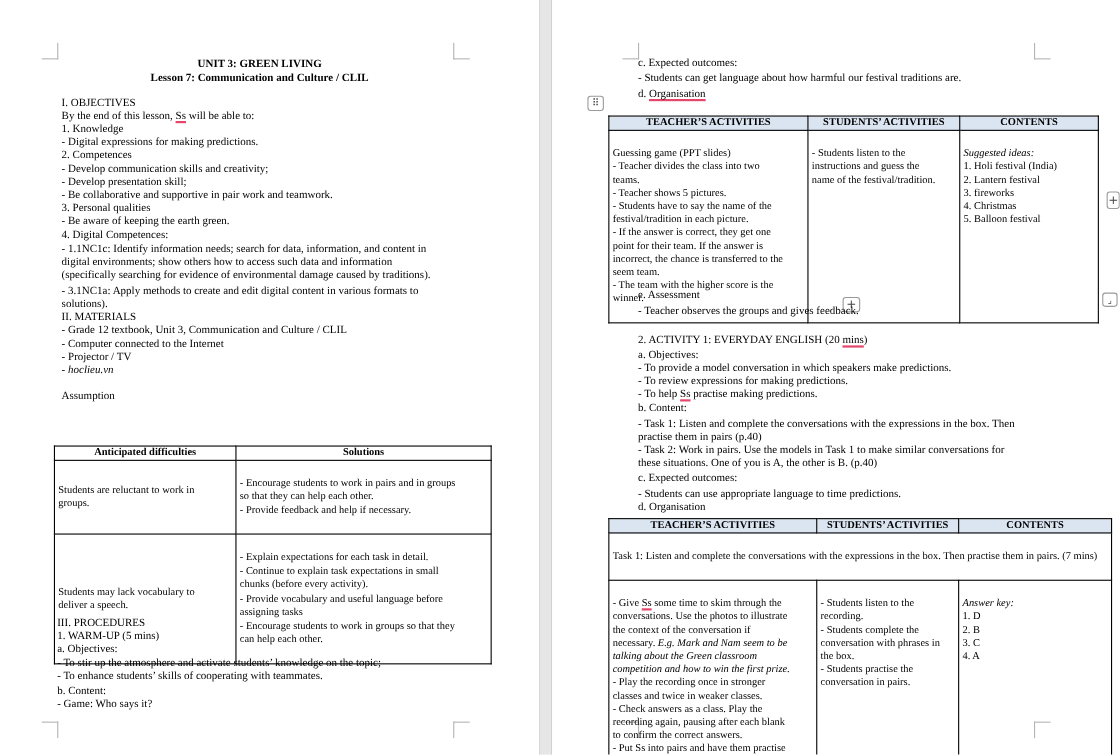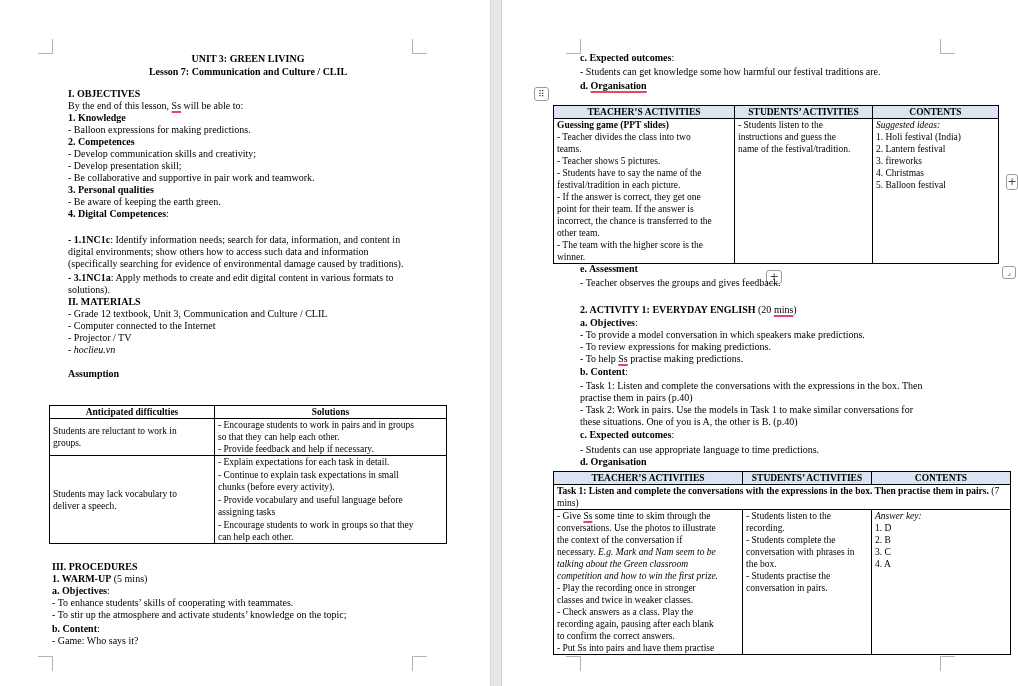--- a/index.html
+++ b/index.html
@@ -15,63 +15,63 @@
   .gap { position: absolute; left: 490px; top: 0; width: 12px; height: 686px;
          background: #e6e6e6; border-left: 1px solid #d8d8d8; border-right: 1px solid #d0d0d0; box-sizing: border-box; }
   .corner { position: absolute; width: 14px; height: 14px; }
   .c-tl { border-right: 1px solid #b4b4b4; border-bottom: 1px solid #b4b4b4; }
   .c-tr { border-left: 1px solid #b4b4b4; border-bottom: 1px solid #b4b4b4; }
   .c-bl { border-right: 1px solid #b4b4b4; border-top: 1px solid #b4b4b4; }
   .c-br { border-left: 1px solid #b4b4b4; border-top: 1px solid #b4b4b4; }
 
   .body-text { position: absolute; font-size: 10px; line-height: 12px; }
   .ln { white-space: nowrap; height: 12px; }
-  .b { font-weight: bold; }
+  .b { font-weight: normal; }
   .i { font-style: italic; }
   .squig { text-decoration: underline; text-decoration-color: #e5476b; text-decoration-thickness: 2px; text-underline-offset: 2px; }
   .title-ln { font-weight: bold; text-align: center; font-size: 10px; line-height: 13px; height: 13px; }
 
   table { border-collapse: collapse; font-size: 9.5px; line-height: 12px; }
-  td, th { border: 1px solid #000; vertical-align: top; padding: 0 3px; }
+  td, th { border: 1px solid #000; vertical-align: top; padding: 15px 3px; }
   th { font-weight: bold; text-align: center; padding: 0 2px; }
   .hdr-blue th { background: #dbe5f1; }
 
   .handle { position: absolute; border: 1px solid #9a9a9a; border-radius: 3px; background: #fff;
             font-family: "DejaVu Sans", sans-serif; color: #444; text-align: center; box-sizing: border-box; }
 </style>
 </head>
 <body>
 
 <div id="page-left" class="page">
   <div class="corner c-tl" style="left:38px; top:39px;"></div>
   <div class="corner c-tr" style="left:412px; top:39px;"></div>
   <div class="corner c-bl" style="left:38px; top:656px;"></div>
   <div class="corner c-br" style="left:412px; top:656px;"></div>
 
-  <div class="body-text" style="left:68px; top:52px; width:360px;">
+  <div class="body-text" style="left:56px; top:52px; width:360px;">
     <div class="title-ln">UNIT 3: GREEN LIVING</div>
     <div class="title-ln">Lesson 7: Communication and Culture / CLIL</div>
     <div style="height:10px;"></div>
 
     <div class="ln b">I. OBJECTIVES</div>
     <div class="ln"><span>By the end of this lesson, </span><span class="squig">Ss</span><span> will be able to:</span></div>
 
     <div class="ln b">1. Knowledge</div>
-    <div class="ln">- Balloon expressions for making predictions.</div>
+    <div class="ln">- Digital expressions for making predictions.</div>
 
     <div class="ln b">2. Competences</div>
     <div class="ln">- Develop communication skills and creativity;</div>
     <div class="ln">- Develop presentation skill;</div>
     <div class="ln">- Be collaborative and supportive in pair work and teamwork.</div>
 
     <div class="ln b">3. Personal qualities</div>
     <div class="ln">- Be aware of keeping the earth green.</div>
 
     <div class="ln"><span class="b">4. Digital Competences</span><span>:</span></div>
-    <div style="margin-top:14px;">
+    <div style="margin-top:1px;">
       <div class="ln"><span class="b">- 1.1NC1c</span><span>: Identify information needs; search for data, information, and content in</span></div>
       <div class="ln">digital environments; show others how to access such data and information</div>
       <div class="ln">(specifically searching for evidence of environmental damage caused by traditions).</div>
     </div>
     <div style="margin-top:2px;">
       <div class="ln"><span class="b">- 3.1NC1a</span><span>: Apply methods to create and edit digital content in various formats to</span></div>
       <div class="ln">solutions).</div>
     </div>
 
     <div class="ln b">II. MATERIALS</div>
@@ -115,38 +115,38 @@
         <div>can help each other.</div>
       </td>
     </tr>
   </tbody>
     </table>
 
   <div class="body-text" style="left:52px; top:561px; width:380px;">
     <div class="ln b">III. PROCEDURES</div>
     <div class="ln"><span class="b">1. WARM-UP</span><span> (5 mins)</span></div>
     <div class="ln"><span class="b">a. Objectives</span><span>:</span></div>
+    <div class="ln">- To stir up the atmosphere and activate students’ knowledge on the topic;</div>
     <div class="ln">- To enhance students’ skills of cooperating with teammates.</div>
-    <div class="ln">- To stir up the atmosphere and activate students’ knowledge on the topic;</div>
     <div class="ln" style="margin-top:2px;"><span class="b">b. Content</span><span>:</span></div>
     <div class="ln">- Game: Who says it?</div>
   </div>
 </div>
 
 <div class="gap"></div>
 
 <div id="page-right" class="page">
   <div class="corner c-tl" style="left:64px; top:39px;"></div>
   <div class="corner c-tr" style="left:438px; top:39px;"></div>
   <div class="corner c-bl" style="left:64px; top:656px;"></div>
   <div class="corner c-br" style="left:438px; top:656px;"></div>
 
   <div class="body-text" style="left:78px; top:52px; width:420px;">
     <div class="ln"><span class="b">c. Expected outcomes</span><span>:</span></div>
-    <div class="ln" style="margin-top:2px;">- Students can get knowledge some how harmful our festival traditions are.</div>
+    <div class="ln" style="margin-top:2px;">- Students can get language about how harmful our festival traditions are.</div>
     <div class="ln b" style="margin-top:2px;"><span>d. </span><span class="squig">Organisation</span></div>
   </div>
 
   <div class="handle" style="left:32px; top:87px; width:15px; height:14px; font-size:9px; line-height:12px;">⠿</div>
 
   <table style="position:absolute; left:51px; top:105px; width:446px;" class="hdr-blue">
     <tbody>
         <tr>
       <th style="width:176px;">TEACHER’S ACTIVITIES</th>
       <th style="width:133px;">STUDENTS’ ACTIVITIES</th>
@@ -156,21 +156,21 @@
       <td>
         <div class="b">Guessing game (PPT slides)</div>
         <div>- Teacher divides the class into two</div>
         <div>teams.</div>
         <div>- Teacher shows 5 pictures.</div>
         <div>- Students have to say the name of the</div>
         <div>festival/tradition in each picture.</div>
         <div>- If the answer is correct, they get one</div>
         <div>point for their team. If the answer is</div>
         <div>incorrect, the chance is transferred to the</div>
-        <div>other team.</div>
+        <div>seem team.</div>
         <div>- The team with the higher score is the</div>
         <div>winner.</div>
       </td>
       <td>
         <div>- Students listen to the</div>
         <div>instructions and guess the</div>
         <div>name of the festival/tradition.</div>
       </td>
       <td>
         <div class="i">Suggested ideas:</div>

